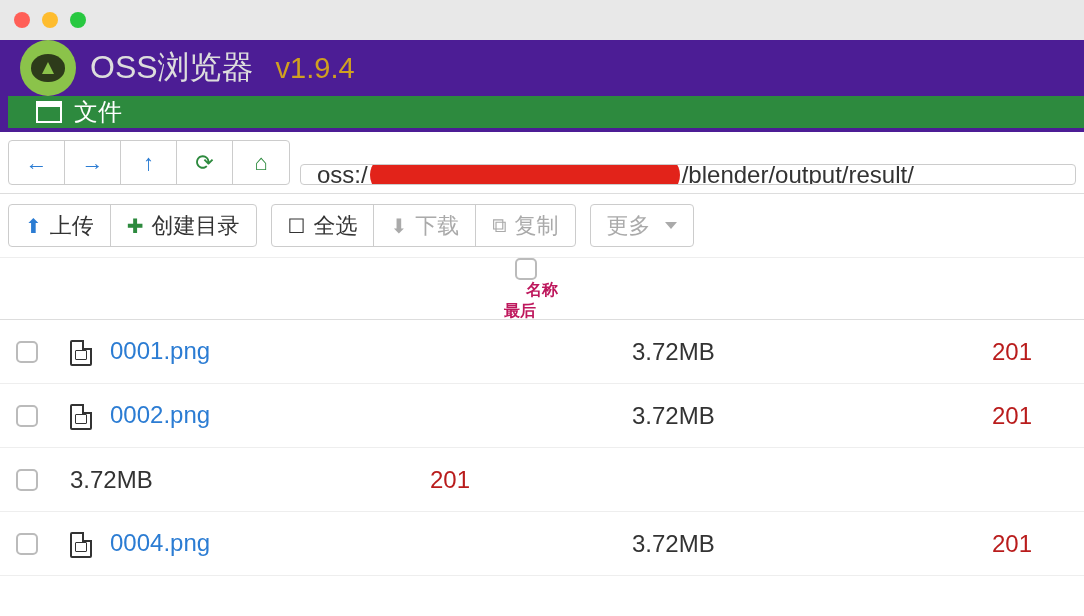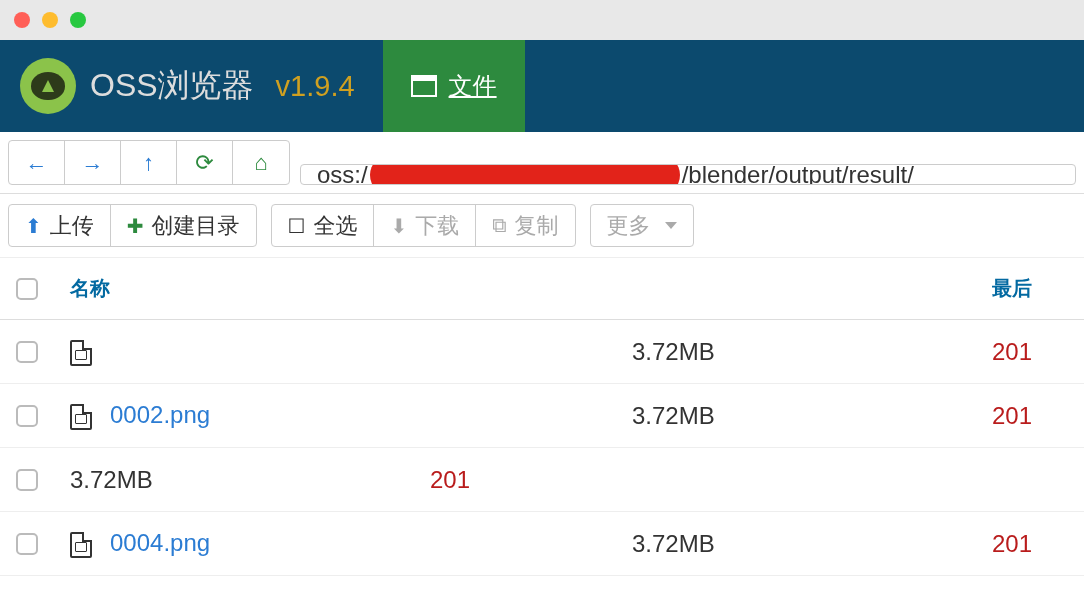--- a/index.html
+++ b/index.html
@@ -18,23 +18,24 @@
       padding-left: 14px;
       gap: 12px;
     }
     .tb-dot { width: 16px; height: 16px; border-radius: 50%; }
     .tb-red { background: #ff5f57; }
     .tb-yellow { background: #febc2e; }
     .tb-green { background: #28c840; }
 
     .appbar {
       height: 92px;
-      background: #0c4a6e;
+      background: #4c1d95;
       display: flex;
       align-items: stretch;
+      flex-direction: column;
     }
     .brand {
       display: flex;
       align-items: center;
       padding: 0 20px;
       gap: 14px;
     }
     .logo {
       width: 56px; height: 56px;
       border-radius: 50%;
@@ -76,21 +77,20 @@
       background: #2e8b3e;
       background: #2d8a3e;
       background: #2d8b3f;
       padding: 0 28px;
       display: flex;
       align-items: center;
       gap: 12px;
       color: #fff;
       font-size: 24px;
       margin-left: 8px;
-      text-decoration: underline;
     }
     .tab-files { background: #2d8a3e; }
     .folder-glyph {
       width: 26px; height: 22px;
       border: 2px solid #fff;
       border-top-width: 6px;
       position: relative;
     }
 
     .navrow {
@@ -174,23 +174,24 @@
     .ico { font-size: 20px; }
     .ico-green { color: #2d8a3e; }
     .ico-blue { color: #2b7cd3; }
 
     .table-head {
       display: flex;
       align-items: center;
       height: 62px;
       border-bottom: 1px solid #ddd;
       padding: 0 16px;
-      font-size: 20px;
+      font-size: 16px;
       font-weight: 600;
-      color: #0369a1;
+      color: #be185d;
+      flex-direction: column;
     }
     .col-chk { width: 54px; display:flex; align-items:center; }
     .col-name { flex: 1; }
     .col-type { width: 360px; }
     .col-date { width: 76px; }
 
     .row {
       display: flex;
       align-items: center;
       height: 64px;
@@ -330,21 +331,21 @@
       <div class="chkbox"></div>
     </div>
   <div class="col-name">名称</div>
   <div class="col-date">最后</div>
 </div>
 
 <div class="row">
   <div class="col-chk">
       <div class="chkbox"></div>
     </div>
-  <div class="col-name"><span class="file-ico"></span></div>
+  <div class="col-name"><span class="file-ico"></span><span class="fname">0001.png</span></div>
   <div class="col-type size">3.72MB</div>
   <div class="col-date datecell">201</div>
 </div>
 <div class="row">
   <div class="col-chk">
       <div class="chkbox"></div>
     </div>
   <div class="col-name"><span class="file-ico"></span><span class="fname">0002.png</span></div>
   <div class="col-type size">3.72MB</div>
   <div class="col-date datecell">201</div>

